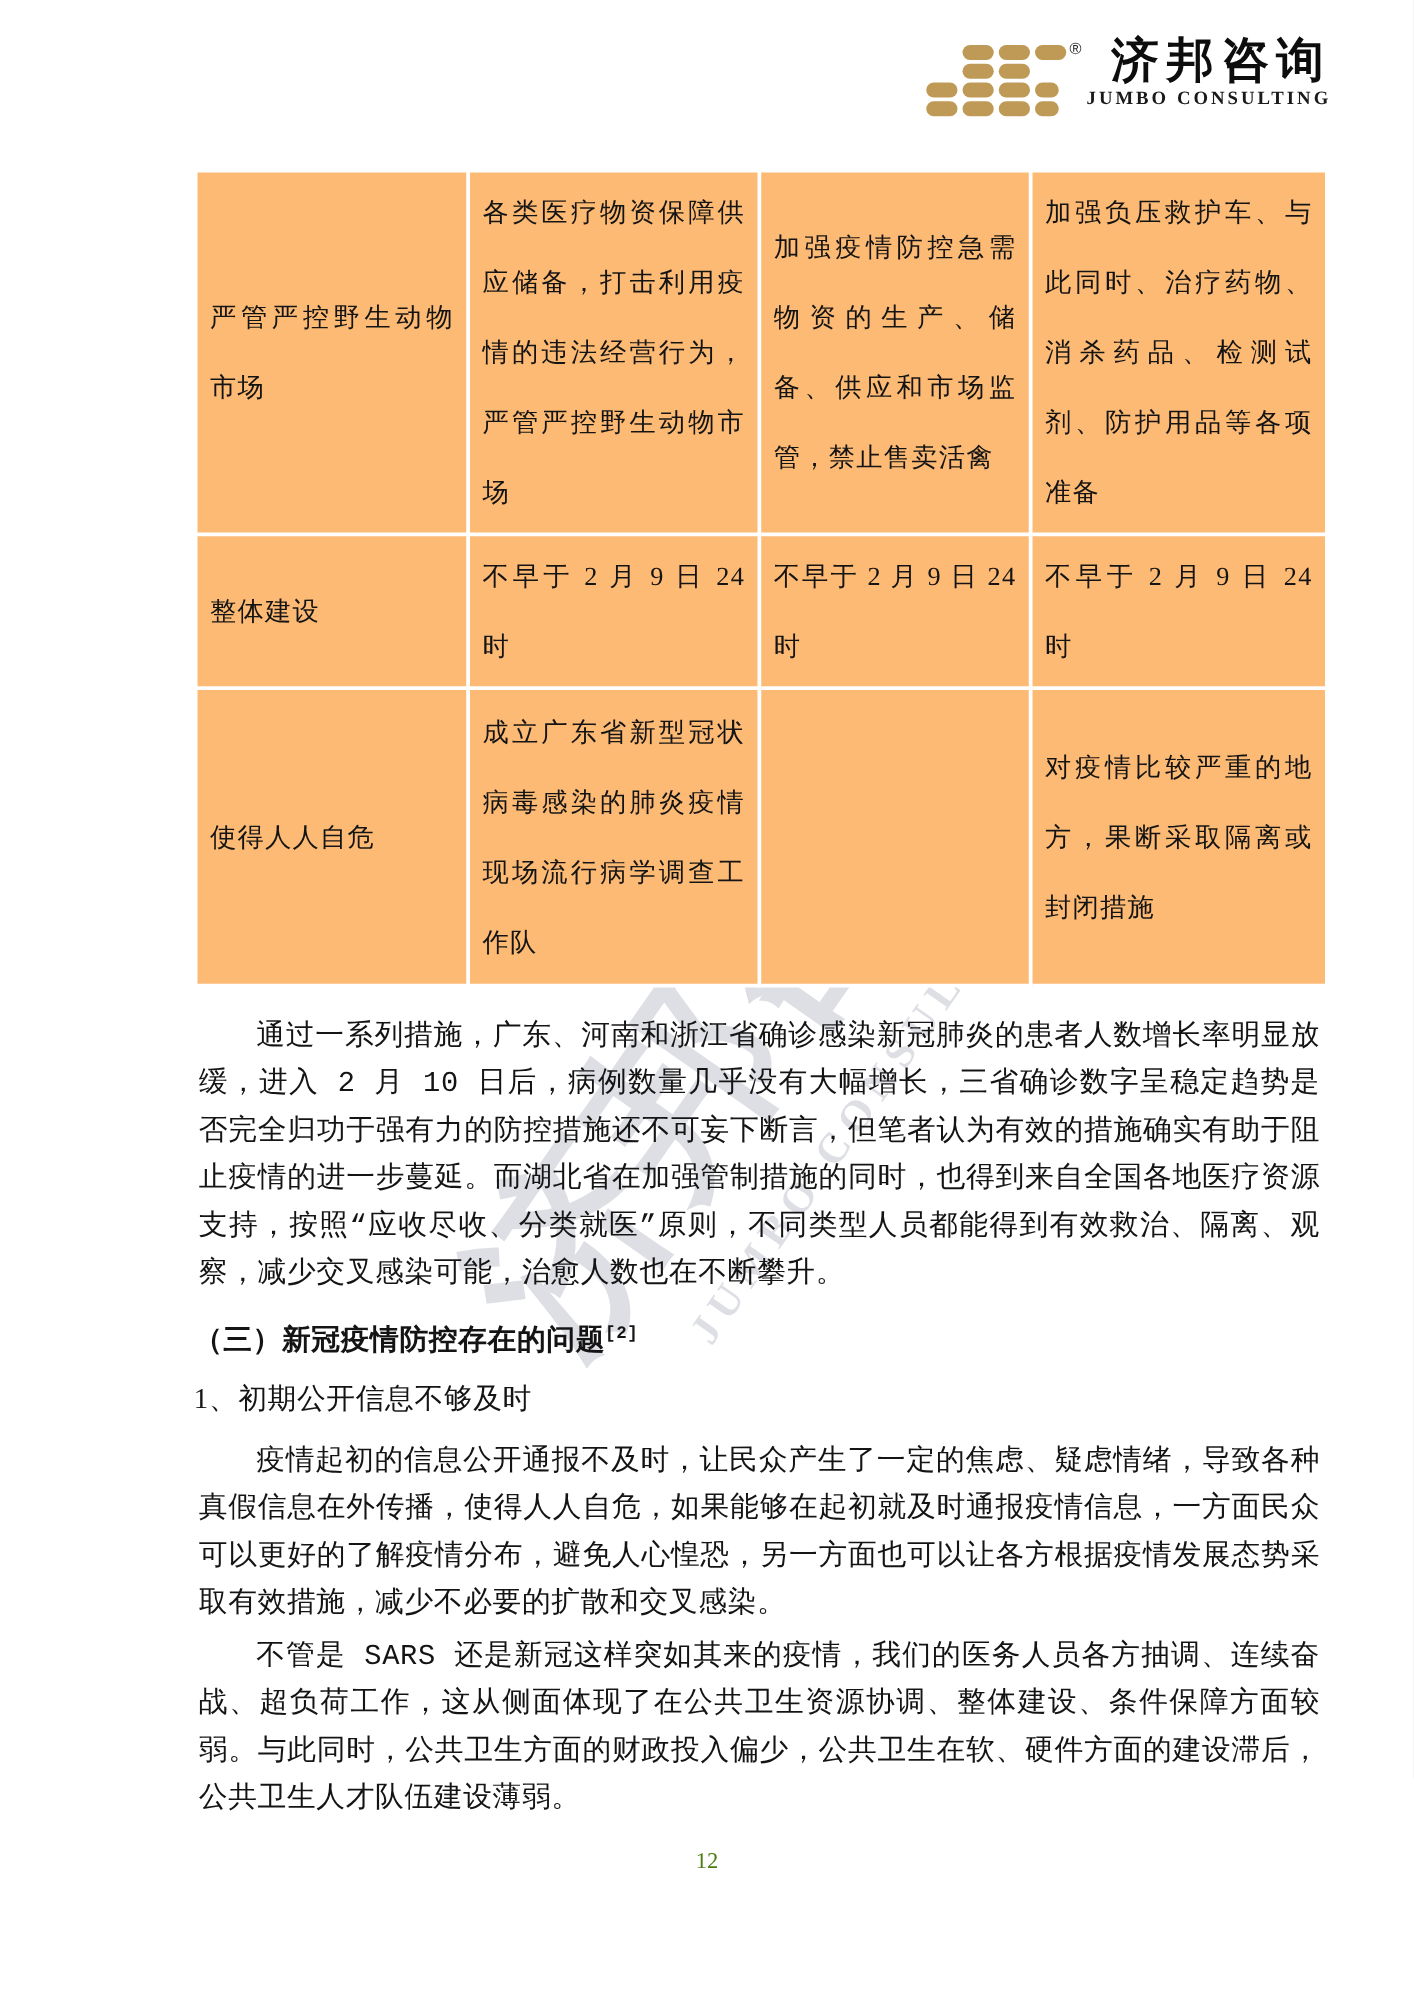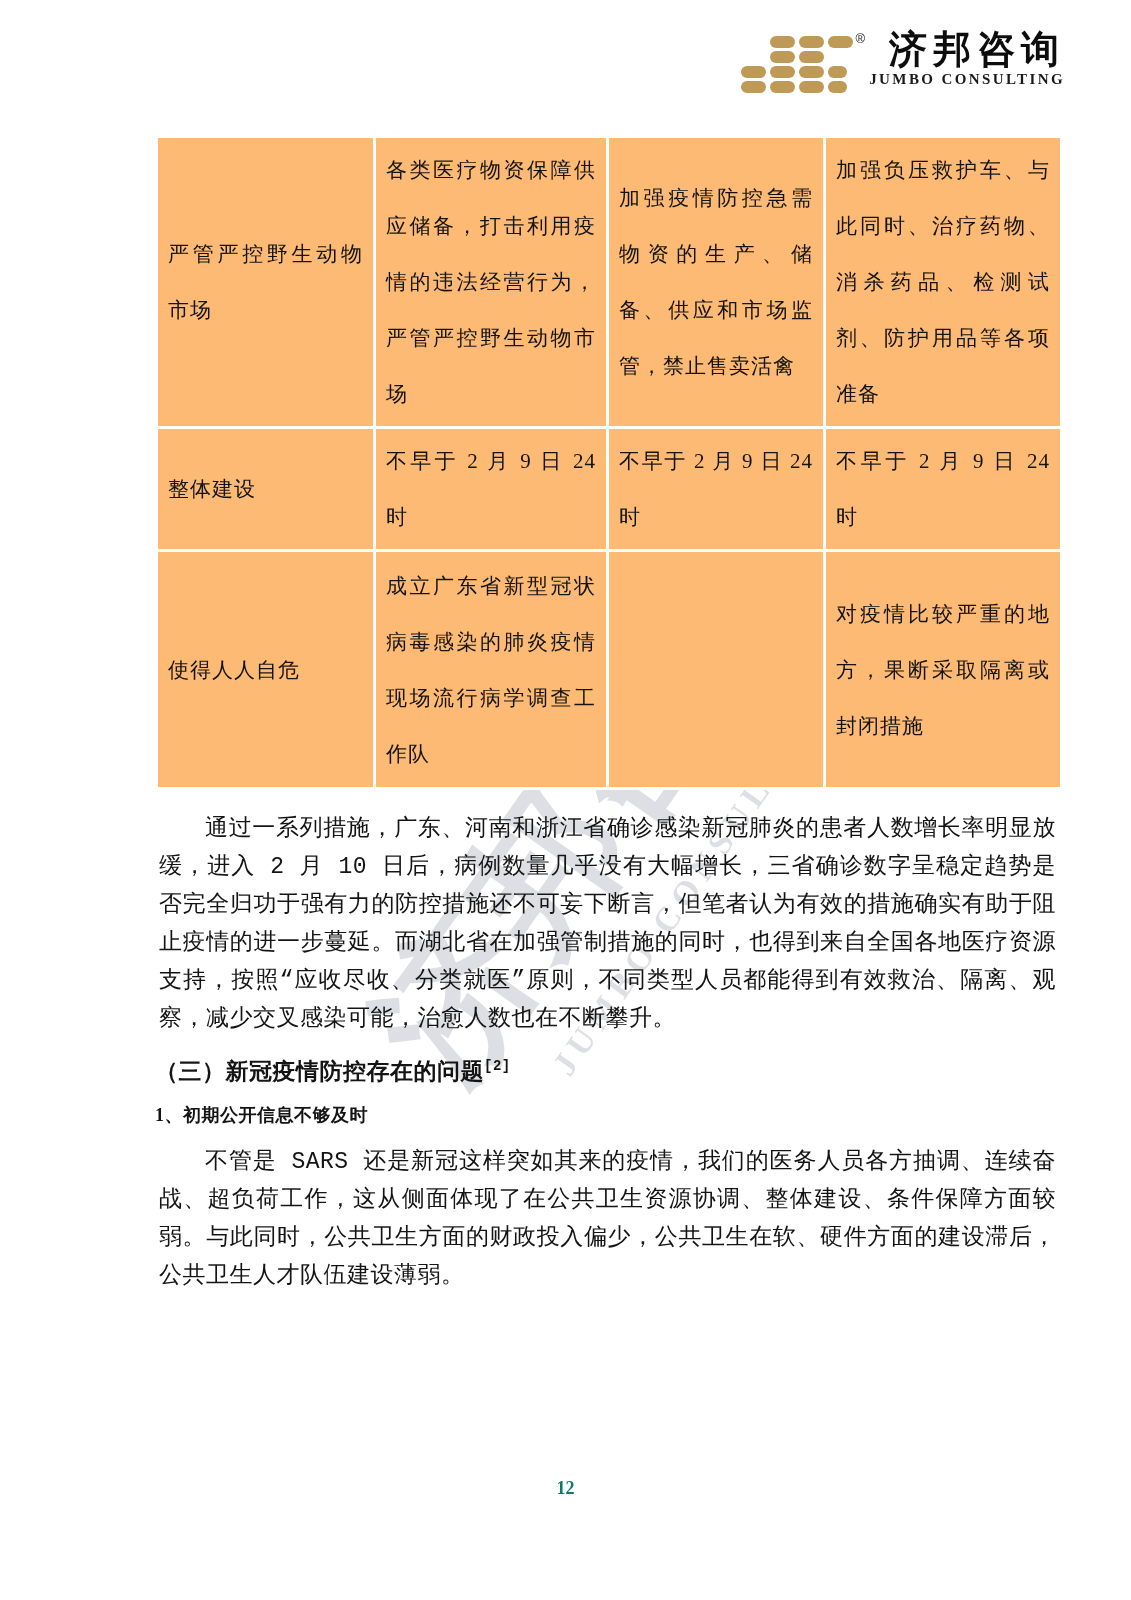--- a/index.html
+++ b/index.html
@@ -58,25 +58,25 @@
 
   .para {
     font-size:23px; line-height:38px; letter-spacing:0.5px;
     text-align:justify; text-indent:2em;
     margin:4px;
     font-family:Liberation Mono, monospace;
   }
   .para.first { margin-top:20px; }
   .sec-heading { font-size:23px; font-weight:bold; margin:18px 0 16px 0; letter-spacing:0.5px;font-family:Liberation Mono, monospace; }
   .sec-heading sup { font-size:14px; }
-  .sub-heading { font-size:18px; font-weight:bold; margin:16px 0 16px 0; letter-spacing:0.5px; }
+  .sub-heading { font-size:23px; font-weight:normal; margin:16px 0 16px 0; letter-spacing:0.5px; }
 
   
   .footer { position:absolute; left:0; top:1478px; width:100%; text-align:center;
-            font-size:18px; color:#0f766e; z-index:2;font-weight:bold; }
+            font-size:18px; color:#4d7c0f; z-index:2; }
 </style>
 </head>
 <body>
 
 <div class="page">
 
   <div class="brand">
     <div class="logo-mark">
       <span class="pill empty"></span>
       <span class="pill"></span>
@@ -137,20 +137,21 @@
         </tr>
       </tbody>
     </table>
 
     <p class="para first">通过一系列措施，广东、河南和浙江省确诊感染新冠肺炎的患者人数增长率明显放缓，进入 2 月 10 日后，病例数量几乎没有大幅增长，三省确诊数字呈稳定趋势是否完全归功于强有力的防控措施还不可妄下断言，但笔者认为有效的措施确实有助于阻止疫情的进一步蔓延。而湖北省在加强管制措施的同时，也得到来自全国各地医疗资源支持，按照“应收尽收、分类就医”原则，不同类型人员都能得到有效救治、隔离、观察，减少交叉感染可能，治愈人数也在不断攀升。</p>
 
     <h2 class="sec-heading"><span>（三）新冠疫情防控存在的问题</span><sup>[2]</sup></h2>
 
     <h3 class="sub-heading">1、初期公开信息不够及时</h3>
 
+    <p class="para">疫情起初的信息公开通报不及时，让民众产生了一定的焦虑、疑虑情绪，导致各种真假信息在外传播，使得人人自危，如果能够在起初就及时通报疫情信息，一方面民众可以更好的了解疫情分布，避免人心惶恐，另一方面也可以让各方根据疫情发展态势采取有效措施，减少不必要的扩散和交叉感染。</p>
 
 
     <p class="para">不管是 SARS 还是新冠这样突如其来的疫情，我们的医务人员各方抽调、连续奋战、超负荷工作，这从侧面体现了在公共卫生资源协调、整体建设、条件保障方面较弱。与此同时，公共卫生方面的财政投入偏少，公共卫生在软、硬件方面的建设滞后，公共卫生人才队伍建设薄弱。</p>
 
   </div>
 
   <div class="footer">
     <span>12</span>
   </div>
 

